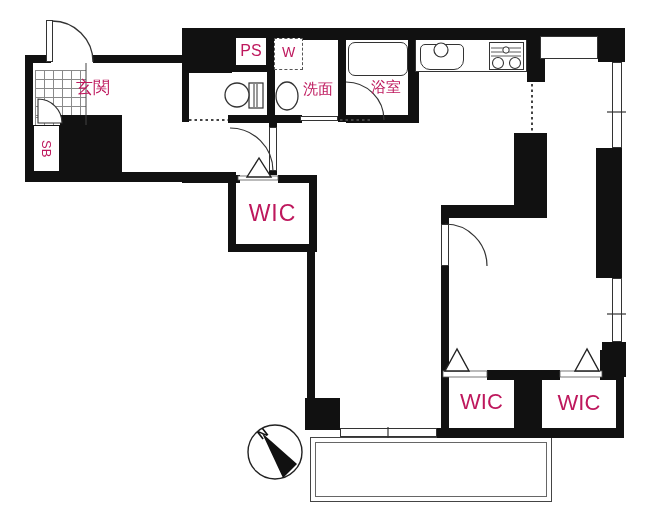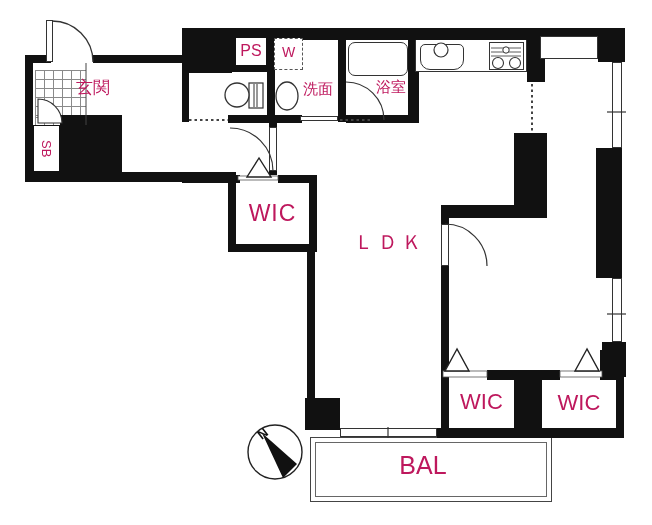--- a/index.html
+++ b/index.html
@@ -136,20 +136,18 @@
       <polygon points="262,433 283,478 297,464" fill="#111"></polygon>
       <text x="263" y="438" font-size="13" font-weight="bold" fill="#111" text-anchor="middle" transform="rotate(-38 263 434)">N</text>
     </g>
   </svg>
 
   <div class="lbl" style="left:40px;top:79px;width:46px;font-size:17px;margin-left:30px;">玄関</div>
   <div class="lbl" style="left:33px;top:132px;width:27px;font-size:13px;writing-mode:vertical-rl;height:34px;line-height:27px;">SB</div>
   <div class="lbl" style="left:236px;top:42px;width:30px;font-size:16px;">PS</div>
   <div class="lbl" style="left:274px;top:45px;width:29px;font-size:14px;">W</div>
   <div class="lbl" style="left:298px;top:81px;width:40px;font-size:15px;">洗面</div>
-  <div class="lbl" style="left:366px;top:79px;width:40px;font-size:15px;text-align:right;">浴室</div>
+  <div class="lbl" style="left:366px;top:79px;width:40px;font-size:15px;">浴室</div>
   <div class="lbl" style="left:236px;top:201px;width:73px;font-size:23px;letter-spacing:1px;">WIC</div>
-  <div class="lbl" style="left:340px;top:231px;width:100px;font-size:20px;letter-spacing:4px;">ＬＤＫ</div>
   <div class="lbl" style="left:449px;top:390px;width:65px;font-size:22px;">WIC</div>
   <div class="lbl" style="left:542px;top:391px;width:74px;font-size:22px;">WIC</div>
-  <div class="lbl" style="left:378px;top:452px;width:90px;font-size:25px;">BAL</div>
 
 </div>
 
 </body></html>

